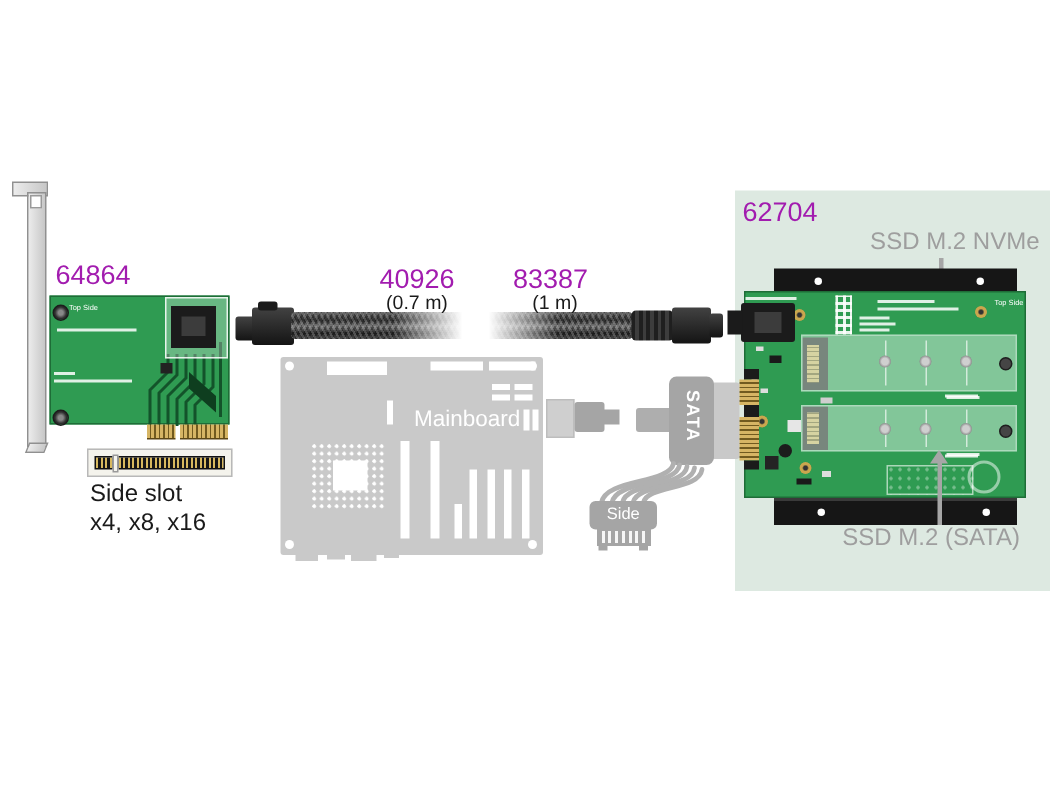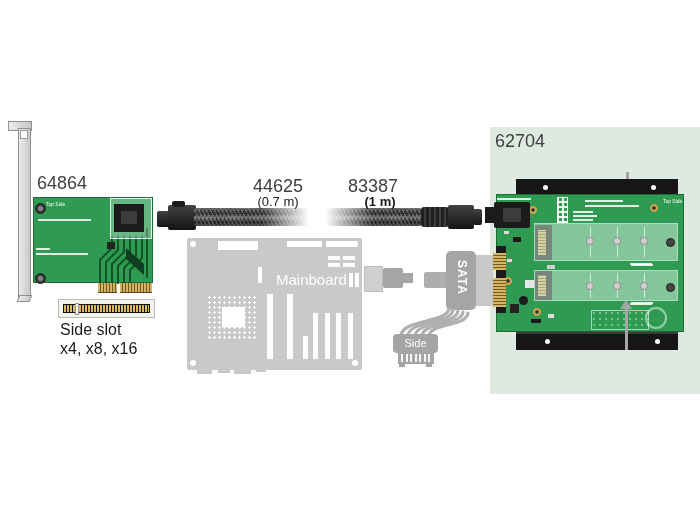--- a/index.html
+++ b/index.html
@@ -1,19 +1,19 @@
 <!DOCTYPE html>
 <html><head>
 <meta charset="utf-8">
 <style>
   html,body{margin:0;padding:0;background:#fff;}
   .canvas{position:relative;width:700px;height:530px;background:#fff;overflow:hidden;
           font-family:"Liberation Sans",sans-serif;}
   .abs{position:absolute;}
-  .lbl{position:absolute;color:#404040;font-size:18px;line-height:1.05;}
+  .lbl{position:absolute;color:#a21caf;font-size:18px;line-height:1.05;}
   .sub{position:absolute;color:#1a1a1a;font-size:13px;line-height:1.05;}
   .graylbl{position:absolute;color:#9e9e9e;font-size:16px;line-height:1.05;}
   .hl{position:absolute;left:490px;top:127px;width:210px;height:267px;background:#dde9e1;}
   
   .bracket{background:linear-gradient(90deg,#ececec,#c7c7c7);border:1px solid #909090;}
   
   .pcb{background:#2f9b52;border:1px solid #1e6d37;box-sizing:border-box;}
   .silk{position:absolute;background:rgba(255,255,255,.85);height:2px;}
   .topside{position:absolute;color:#fff;font-size:9px;transform:scale(.55);transform-origin:left top;white-space:nowrap;}
   .screw{position:absolute;width:9px;height:9px;border-radius:50%;
@@ -105,24 +105,24 @@
 
   <div class="abs plug" style="left:157px;top:211px;width:13px;height:16px;"></div>
   <div class="abs plug" style="left:168px;top:205px;width:28px;height:25px;"></div>
   <div class="abs blk" style="left:172px;top:201px;width:13px;height:6px;border-radius:2px;"></div>
   <div class="abs braid" style="left:194px;top:208px;width:228px;height:18px;"></div>
   <div class="abs fade" style="left:262px;top:204px;width:110px;height:26px;"></div>
   <div class="abs boot" style="left:421px;top:207px;width:28px;height:20px;"></div>
   <div class="abs plug" style="left:448px;top:205px;width:26px;height:24px;"></div>
   <div class="abs plug" style="left:473px;top:209px;width:9px;height:16px;"></div>
 
-  <div class="lbl" style="left:250px;top:177px;width:56px;text-align:center;">44625</div>
+  <div class="lbl" style="left:250px;top:177px;width:56px;text-align:center;">40926</div>
   <div class="sub" style="left:250px;top:195px;width:56px;text-align:center;">(0.7 m)</div>
-  <div class="lbl" style="left:342px;top:177px;width:56px;text-align:right;">83387</div>
-  <div class="sub" style="left:352px;top:195px;width:56px;text-align:center;font-weight:bold;">(1 m)</div>
+  <div class="lbl" style="left:342px;top:177px;width:56px;text-align:left;">83387</div>
+  <div class="sub" style="left:342px;top:195px;width:56px;text-align:center;">(1 m)</div>
 
   <div class="abs sil-light" style="left:187px;top:238px;width:175px;height:132px;border-radius:2px;"></div>
   <div class="cut" style="left:190px;top:241px;width:6px;height:6px;border-radius:50%;"></div>
   <div class="cut" style="left:352px;top:241px;width:6px;height:6px;border-radius:50%;"></div>
   <div class="cut" style="left:190px;top:360px;width:6px;height:6px;border-radius:50%;"></div>
   <div class="cut" style="left:352px;top:360px;width:6px;height:6px;border-radius:50%;"></div>
   <div class="cut" style="left:218px;top:241px;width:40px;height:9px;"></div>
   <div class="cut" style="left:287px;top:241px;width:35px;height:6px;"></div>
   <div class="cut" style="left:326px;top:241px;width:31px;height:6px;"></div>
   <div class="cut" style="left:328px;top:256px;width:12px;height:4px;"></div>
@@ -166,20 +166,21 @@
   </svg>
   <div class="abs sil" style="left:393px;top:334px;width:45px;height:19px;border-radius:4px;">
     <span class="pw-text">Side</span>
   </div>
   <div class="abs sil" style="left:398px;top:352px;width:36px;height:12px;"></div>
   <div class="abs teeth" style="left:401px;top:354px;width:30px;height:8px;"></div>
   <div class="abs sil" style="left:399px;top:363px;width:6px;height:4px;"></div>
   <div class="abs sil" style="left:426px;top:363px;width:6px;height:4px;"></div>
 
   <div class="lbl" style="left:495px;top:132px;">62704</div>
+  <div class="graylbl" style="left:558px;top:154px;width:135px;text-align:right;">SSD M.2 NVMe</div>
   <div class="arrow-line" style="left:626px;top:172px;height:38px;"></div>
   <div class="head-down" style="left:621px;top:210px;"></div>
 
   <div class="abs" style="left:516px;top:179px;width:162px;height:15px;background:#161616;border-bottom:2px solid #3a3a3a;">
     <div class="cut" style="left:27px;top:6px;width:5px;height:5px;border-radius:50%;"></div>
     <div class="cut" style="left:135px;top:6px;width:5px;height:5px;border-radius:50%;"></div>
   </div>
   <div class="abs" style="left:516px;top:332px;width:162px;height:16px;background:#161616;border-top:2px solid #3a3a3a;">
     <div class="cut" style="left:29px;top:5px;width:5px;height:5px;border-radius:50%;"></div>
     <div class="cut" style="left:139px;top:5px;width:5px;height:5px;border-radius:50%;"></div>
@@ -248,14 +249,15 @@
   <div class="standoff" style="left:586px;top:282px;"></div>
   <div class="standoff" style="left:613px;top:282px;"></div>
   <div class="standoff" style="left:640px;top:282px;"></div>
   <div class="dscrew" style="left:666px;top:238px;"></div>
   <div class="dscrew" style="left:666px;top:283px;"></div>
   <div class="silk" style="left:630px;top:263px;width:22px;"></div>
   <div class="silk" style="left:630px;top:303px;width:22px;"></div>
 
   <div class="head-up" style="left:620px;top:300px;"></div>
   <div class="arrow-line" style="left:625px;top:308px;height:42px;"></div>
+  <div class="graylbl" style="left:545px;top:351px;width:135px;text-align:right;">SSD M.2 (SATA)</div>
 
 </div>
 
 </body></html>

